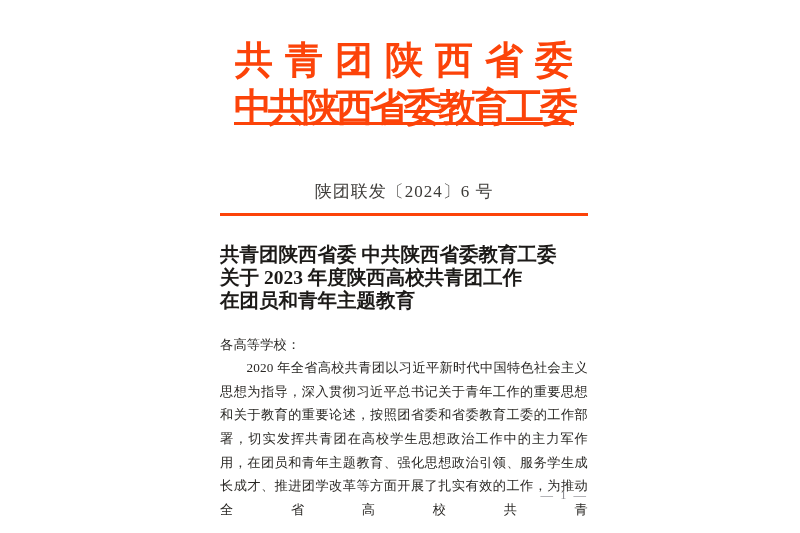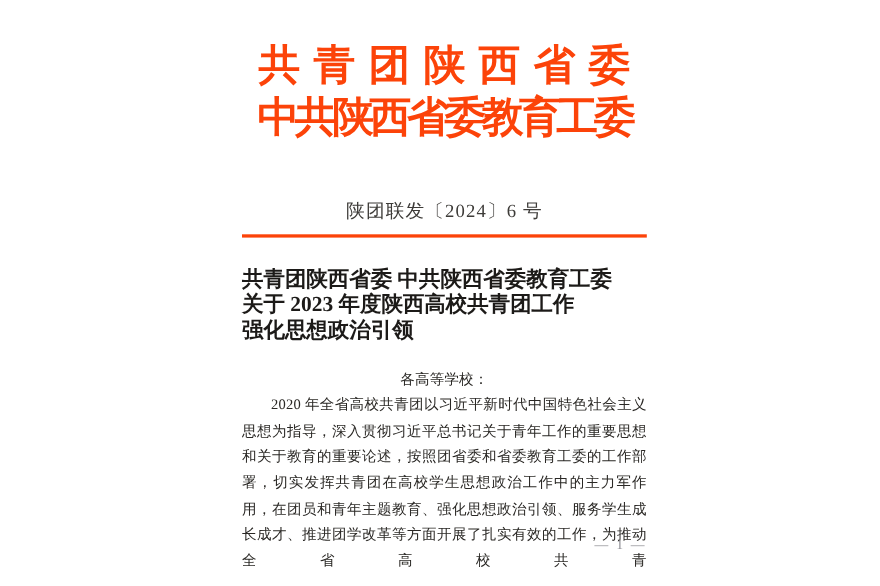--- a/index.html
+++ b/index.html
@@ -31,20 +31,21 @@
     letter-spacing: 12px;
     padding-left: 12px; 
     white-space: nowrap;
   }
   .masthead-line2 {
     margin-top: 3px;
     font-size: 38px;
     line-height: 44px;
     letter-spacing: -4px;
     white-space: nowrap;
+    text-decoration: underline;
   }
   .doc-number {
     margin-top: 53px;
     text-align: center;
     font-size: 17px;
     line-height: 20px;
     color: #3d3b38;
     letter-spacing: 1px;
   }
   .red-divider {
@@ -62,21 +63,21 @@
     color: #1c1a18;
   }
   .body-text {
     margin-top: 20px;
     font-size: 13.2px;
     line-height: 23.6px;
     color: #2a2825;
     letter-spacing: 0.2px;
   }
   .salutation {
-    text-align: center;
+    text-align: left;
   }
   .paragraph {
     text-indent: 2em;
     text-align: justify;
     text-align-last: justify;
   }
   .page-number {
     position: absolute;
     top: 488px;
     right: 212px;
@@ -98,21 +99,21 @@
       <div class="masthead-line2">中共陕西省委教育工委</div>
     </div>
 
     <div class="doc-number">陕团联发〔2024〕6 号</div>
 
     <div class="red-divider"></div>
 
     <div class="doc-title">
       <div>共青团陕西省委 中共陕西省委教育工委</div>
       <div>关于 2023 年度陕西高校共青团工作</div>
-      <div>强化思想政治引领</div>
+      <div>在团员和青年主题教育</div>
     </div>
 
     <div class="body-text">
       <div class="salutation">各高等学校：</div>
       <div class="paragraph">2020 年全省高校共青团以习近平新时代中国特色社会主义思想为指导，深入贯彻习近平总书记关于青年工作的重要思想和关于教育的重要论述，按照团省委和省委教育工委的工作部署，切实发挥共青团在高校学生思想政治工作中的主力军作用，在团员和青年主题教育、强化思想政治引领、服务学生成长成才、推进团学改革等方面开展了扎实有效的工作，为推动全省高校共青</div>
     </div>
 
   </div>
 
   <div class="page-number">— 1 —</div>

